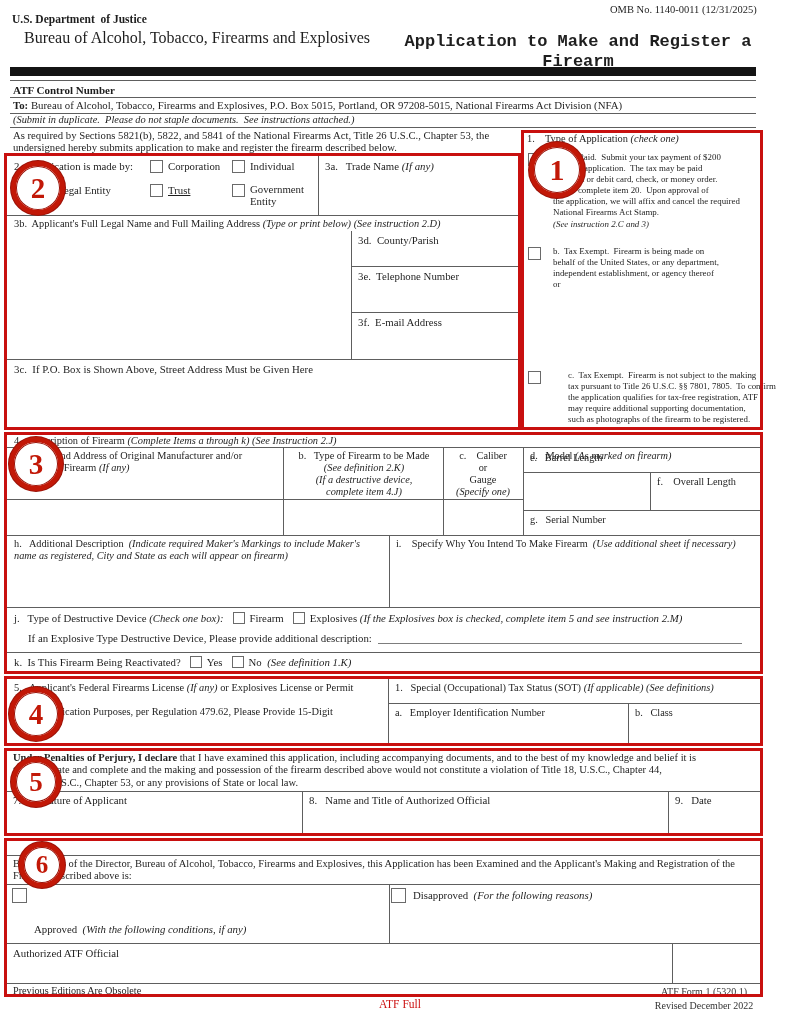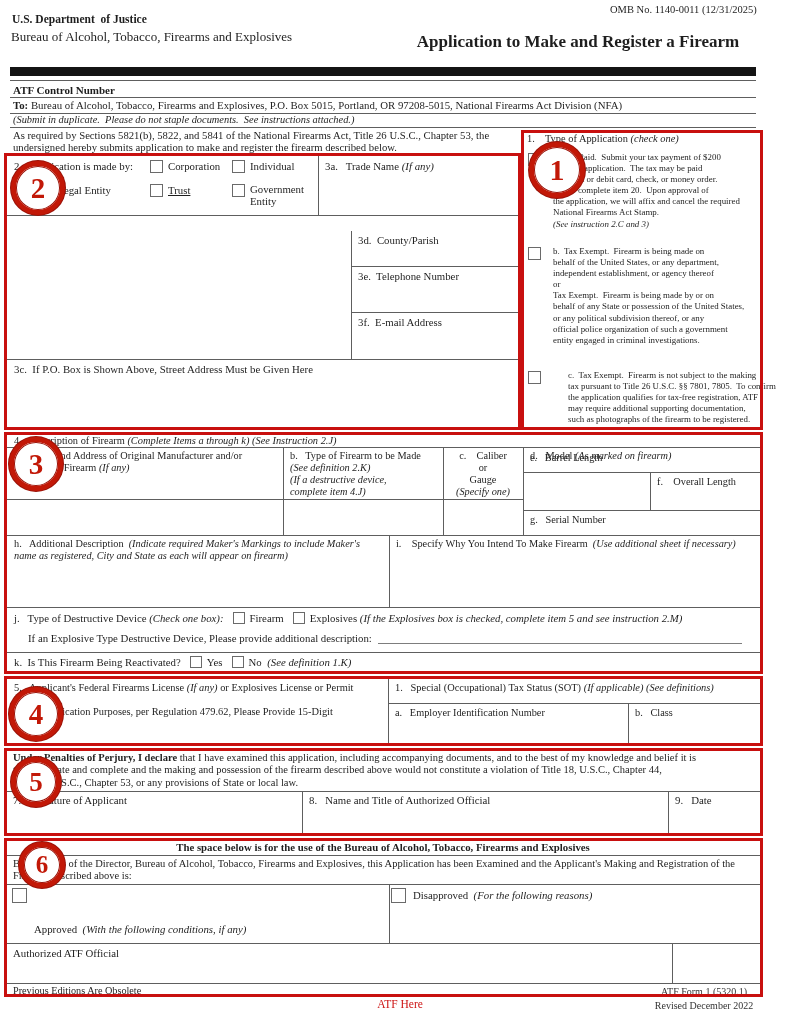--- a/index.html
+++ b/index.html
@@ -27,22 +27,22 @@
   .s10{font-size:10.3px;}
   .s9{font-size:8.9px;line-height:11.1px;}
 </style>
 </head>
 <body>
 
 <div class="page">
 
   <div class="t" style="left:610px;top:4px;width:182px;font-size:10.5px;" data-bind="header.omb">OMB No. 1140-0011 (12/31/2025)</div>
   <div class="t b" style="left:12px;top:13px;font-size:11.5px;" data-bind="header.dept_line1">U.S. Department  of Justice</div>
-  <div class="t" style="left:11px;top:29px;font-size:13px;" data-bind="header.dept_line2">Bureau of Alcohol, Tobacco, Firearms and Explosives</div>
-  <div class="t b" style="left:390px;top:32px;width:376px;text-align:center;font-size:17px;" data-bind="header.title">Application to Make and Register a Firearm</div>
+  <div class="t" style="left:24px;top:29px;font-size:16px;" data-bind="header.dept_line2">Bureau of Alcohol, Tobacco, Firearms and Explosives</div>
+  <div class="t b" style="left:390px;top:32px;width:376px;text-align:center;font-size:17px;font-family:Liberation Mono, monospace;" data-bind="header.title">Application to Make and Register a Firearm</div>
 
   <div class="bar"></div>
   <div class="hline" style="left:10px;top:80px;width:746px;"></div>
 
   <div class="t b" style="left:13px;top:84px;font-size:11px;" data-bind="masthead.atf_control_label">ATF Control Number</div>
   <div class="hline" style="left:10px;top:97px;width:746px;"></div>
   <div class="t" style="left:13px;top:99px;font-size:10.8px;"><span class="b" data-bind="masthead.to_bold">To:</span><span data-bind="masthead.to_text"> Bureau of Alcohol, Tobacco, Firearms and Explosives, P.O. Box 5015, Portland, OR 97208-5015, National Firearms Act Division (NFA)</span></div>
   <div class="hline" style="left:10px;top:113px;width:746px;"></div>
   <div class="t it" style="left:13px;top:114px;font-size:10.4px;" data-bind="masthead.submit_note">(Submit in duplicate.  Please do not staple documents.  See instructions attached.)</div>
   <div class="hline" style="left:10px;top:127px;width:746px;"></div>
@@ -59,20 +59,21 @@
   <div class="cb" style="left:150px;top:184px;"></div>
   <div class="t s11" style="left:168px;top:184px;text-decoration:underline;" data-bind="item2.opt_trust">Trust</div>
   <div class="cb" style="left:232px;top:184px;"></div>
   <div class="t s11" style="left:250px;top:184px;width:80px;line-height:11.5px;" data-bind="item2.opt_gov">Government
 Entity</div>
 
   <div class="vline" style="left:318px;top:156px;height:60px;"></div>
   <div class="t s11" style="left:325px;top:160px;"><span data-bind="item3a.label">3a.   Trade Name </span><span class="it" data-bind="item3a.hint">(If any)</span></div>
   <div class="hline" style="left:7px;top:215px;width:513px;"></div>
 
+  <div class="t" style="left:14px;top:218px;font-size:10.4px;"><span data-bind="item3b.label">3b.  Applicant's Full Legal Name and Full Mailing Address </span><span class="it" data-bind="item3b.hint">(Type or print below) (See instruction 2.D)</span></div>
   <div style="position:absolute;left:8px;top:232px;width:340px;height:125px;"></div>
   <div class="vline" style="left:351px;top:231px;height:128px;"></div>
   <div class="t s11" style="left:358px;top:234px;" data-bind="item3d.label">3d.  County/Parish</div>
   <div class="hline" style="left:351px;top:266px;width:169px;"></div>
   <div class="t s11" style="left:358px;top:270px;" data-bind="item3e.label">3e.  Telephone Number</div>
   <div class="hline" style="left:351px;top:312px;width:169px;"></div>
   <div class="t s11" style="left:358px;top:316px;" data-bind="item3f.label">3f.  E-mail Address</div>
   <div class="hline" style="left:7px;top:359px;width:513px;"></div>
   <div class="t s11" style="left:14px;top:363px;" data-bind="item3c.label">3c.  If P.O. Box is Shown Above, Street Address Must be Given Here</div>
 
@@ -81,43 +82,39 @@
   <div class="t s9" style="left:553px;top:152px;width:206px;"><span data-bind="item1.a_text">a.  Tax Paid.  Submit your tax payment of $200
 with the application.  The tax may be paid
 by credit or debit card, check, or money order.
 Please complete item 20.  Upon approval of
 the application, we will affix and cancel the required
 National Firearms Act Stamp.</span><span class="it blk" data-bind="item1.a_hint">(See instruction 2.C and 3)</span></div>
   <div class="cb" style="left:528px;top:247px;"></div>
   <div class="t s9" style="left:553px;top:246px;width:208px;"><span data-bind="item1.b_text1">b.  Tax Exempt.  Firearm is being made on
 behalf of the United States, or any department,
 independent establishment, or agency thereof
-or</span><span class="blk" data-bind="item1.b_text2">Tax Exempt.  Firearm is being made by or on
-behalf of any State or possession of the United States,
-or any political subdivision thereof, or any
-official police organization of such a government
-entity engaged in criminal investigations.</span></div>
+or</span></div>
   <div class="cb" style="left:528px;top:371px;"></div>
   <div class="t s9" style="left:568px;top:370px;width:210px;" data-bind="item1.c_text">c.  Tax Exempt.  Firearm is not subject to the making
 tax pursuant to Title 26 U.S.C. §§ 7801, 7805.  To confirm
 the application qualifies for tax-free registration, ATF
 may require additional supporting documentation,
 such as photographs of the firearm to be registered.</div>
 
   <div class="t" style="left:14px;top:435px;font-size:10.4px;"><span data-bind="item4.heading">4.   Description of Firearm </span><span class="it" data-bind="item4.heading_hint">(Complete Items a through k) (See Instruction 2.J)</span></div>
   <div class="hline" style="left:7px;top:447px;width:753px;"></div>
   <div class="vline" style="left:283px;top:447px;height:88px;"></div>
   <div class="vline" style="left:443px;top:447px;height:88px;"></div>
   <div class="vline" style="left:523px;top:447px;height:88px;"></div>
 
   <div class="t s10" style="left:14px;top:450px;width:262px;line-height:12px;"><span data-bind="item4.a_label">a.   Name and Address of Original Manufacturer and/or
 Importer of Firearm </span><span class="it" data-bind="item4.a_hint">(If any)</span></div>
   <div class="hline" style="left:7px;top:499px;width:516px;"></div>
 
-  <div class="t s10" style="left:290px;top:450px;width:148px;line-height:12px;">
+  <div class="t s10" style="left:290px;top:450px;width:148px;line-height:12px;text-align:center;">
       <span class="blk" data-bind="item4.b_label">b.   Type of Firearm to be Made</span>
       <span class="it blk" data-bind="item4.b_hint1">(See definition 2.K)</span>
       <span class="it blk" data-bind="item4.b_hint2">(If a destructive device,
 complete item 4.J)</span>
     </div>
 
   <div class="t s10" style="left:444px;top:450px;width:78px;text-align:center;line-height:12px;">
       <span class="blk" data-bind="item4.c_line1">c.    Caliber</span>
       <span class="blk" data-bind="item4.c_line2">or</span>
       <span class="blk" data-bind="item4.c_line3">Gauge</span>
@@ -162,40 +159,39 @@
 true, accurate and complete and the making and possession of the firearm described above would not constitute a violation of Title 18, U.S.C., Chapter 44,
 Title 26, U.S.C., Chapter 53, or any provisions of State or local law.</span></div>
   <div class="hline" style="left:7px;top:791px;width:753px;"></div>
   <div class="t s11" style="left:13px;top:794px;" data-bind="item7.label">7.   Signature of Applicant</div>
   <div style="position:absolute;left:8px;top:806px;width:290px;height:26px;"></div>
   <div class="vline" style="left:302px;top:791px;height:42px;"></div>
   <div class="t s11" style="left:309px;top:794px;" data-bind="item8.label">8.   Name and Title of Authorized Official</div>
   <div class="vline" style="left:668px;top:791px;height:42px;"></div>
   <div class="t s11" style="left:675px;top:794px;" data-bind="item9.label">9.   Date</div>
 
-  <div class="t b" style="left:10px;top:841px;width:746px;text-align:center;font-size:10.8px;" data-bind="atf_use.banner">The space below is for the use of the Bureau of Alcohol, Tobacco, Firearms and Explosives</div>
   <div class="hline" style="left:7px;top:855px;width:753px;"></div>
   <div class="t" style="left:13px;top:858px;width:742px;font-size:10.5px;line-height:12.4px;" data-bind="atf_use.authority">By authority of the Director, Bureau of Alcohol, Tobacco, Firearms and Explosives, this Application has been Examined and the Applicant's Making and Registration of the
 Firearm Described above is:</div>
   <div class="hline" style="left:7px;top:884px;width:753px;"></div>
   <div class="cb" style="left:12px;top:888px;width:15px;height:15px;"></div>
   <div class="t s11" style="left:34px;top:923px;"><span data-bind="atf_use.approved">Approved  </span><span class="it" data-bind="atf_use.approved_hint">(With the following conditions, if any)</span></div>
   <div class="vline" style="left:389px;top:884px;height:59px;"></div>
   <div class="cb" style="left:391px;top:888px;width:15px;height:15px;"></div>
   <div class="t s11" style="left:413px;top:889px;"><span data-bind="atf_use.disapproved">Disapproved  </span><span class="it" data-bind="atf_use.disapproved_hint">(For the following reasons)</span></div>
   <div class="hline" style="left:7px;top:943px;width:753px;"></div>
   <div class="t s11" style="left:13px;top:947px;" data-bind="atf_use.official_label">Authorized ATF Official</div>
   <div class="vline" style="left:672px;top:943px;height:40px;"></div>
   <div class="t s11" style="left:679px;top:1004px;margin-top:28px;" data-bind="atf_use.date_label">Date</div>
   <div class="hline" style="left:7px;top:983px;width:753px;"></div>
   <div class="t" style="left:13px;top:985px;font-size:10.2px;" data-bind="atf_use.obsolete">Previous Editions Are Obsolete</div>
 
   <div class="t" style="left:645px;top:986px;width:118px;text-align:center;font-size:10px;color:#333;" data-bind="footer.form_no">ATF Form 1 (5320.1)</div>
   <div class="t" style="left:645px;top:1000px;width:118px;text-align:center;font-size:10px;color:#333;" data-bind="footer.revised">Revised December 2022</div>
-  <div class="t" style="left:10px;top:998px;width:780px;text-align:center;font-size:11.5px;color:#cc1111;" data-bind="footer.copy">ATF Here</div>
+  <div class="t" style="left:10px;top:998px;width:780px;text-align:center;font-size:11.5px;color:#cc1111;" data-bind="footer.copy">ATF Full</div>
 
   <div class="redbox" style="left:521px;top:130px;width:242px;height:300px;"></div>
   <div class="redbox" style="left:4px;top:153px;width:517px;height:277px;"></div>
   <div class="redbox" style="left:4px;top:432px;width:759px;height:242px;"></div>
   <div class="redbox" style="left:4px;top:676px;width:759px;height:70px;"></div>
   <div class="redbox" style="left:4px;top:748px;width:759px;height:88px;"></div>
   <div class="redbox" style="left:4px;top:838px;width:759px;height:159px;"></div>
 
   <div class="circle" style="left:529px;top:142px;width:56px;height:56px;font-size:30px;" data-bind="annotations.c1">1</div>
   <div class="circle" style="left:11px;top:161px;width:54px;height:54px;font-size:29px;" data-bind="annotations.c2">2</div>

